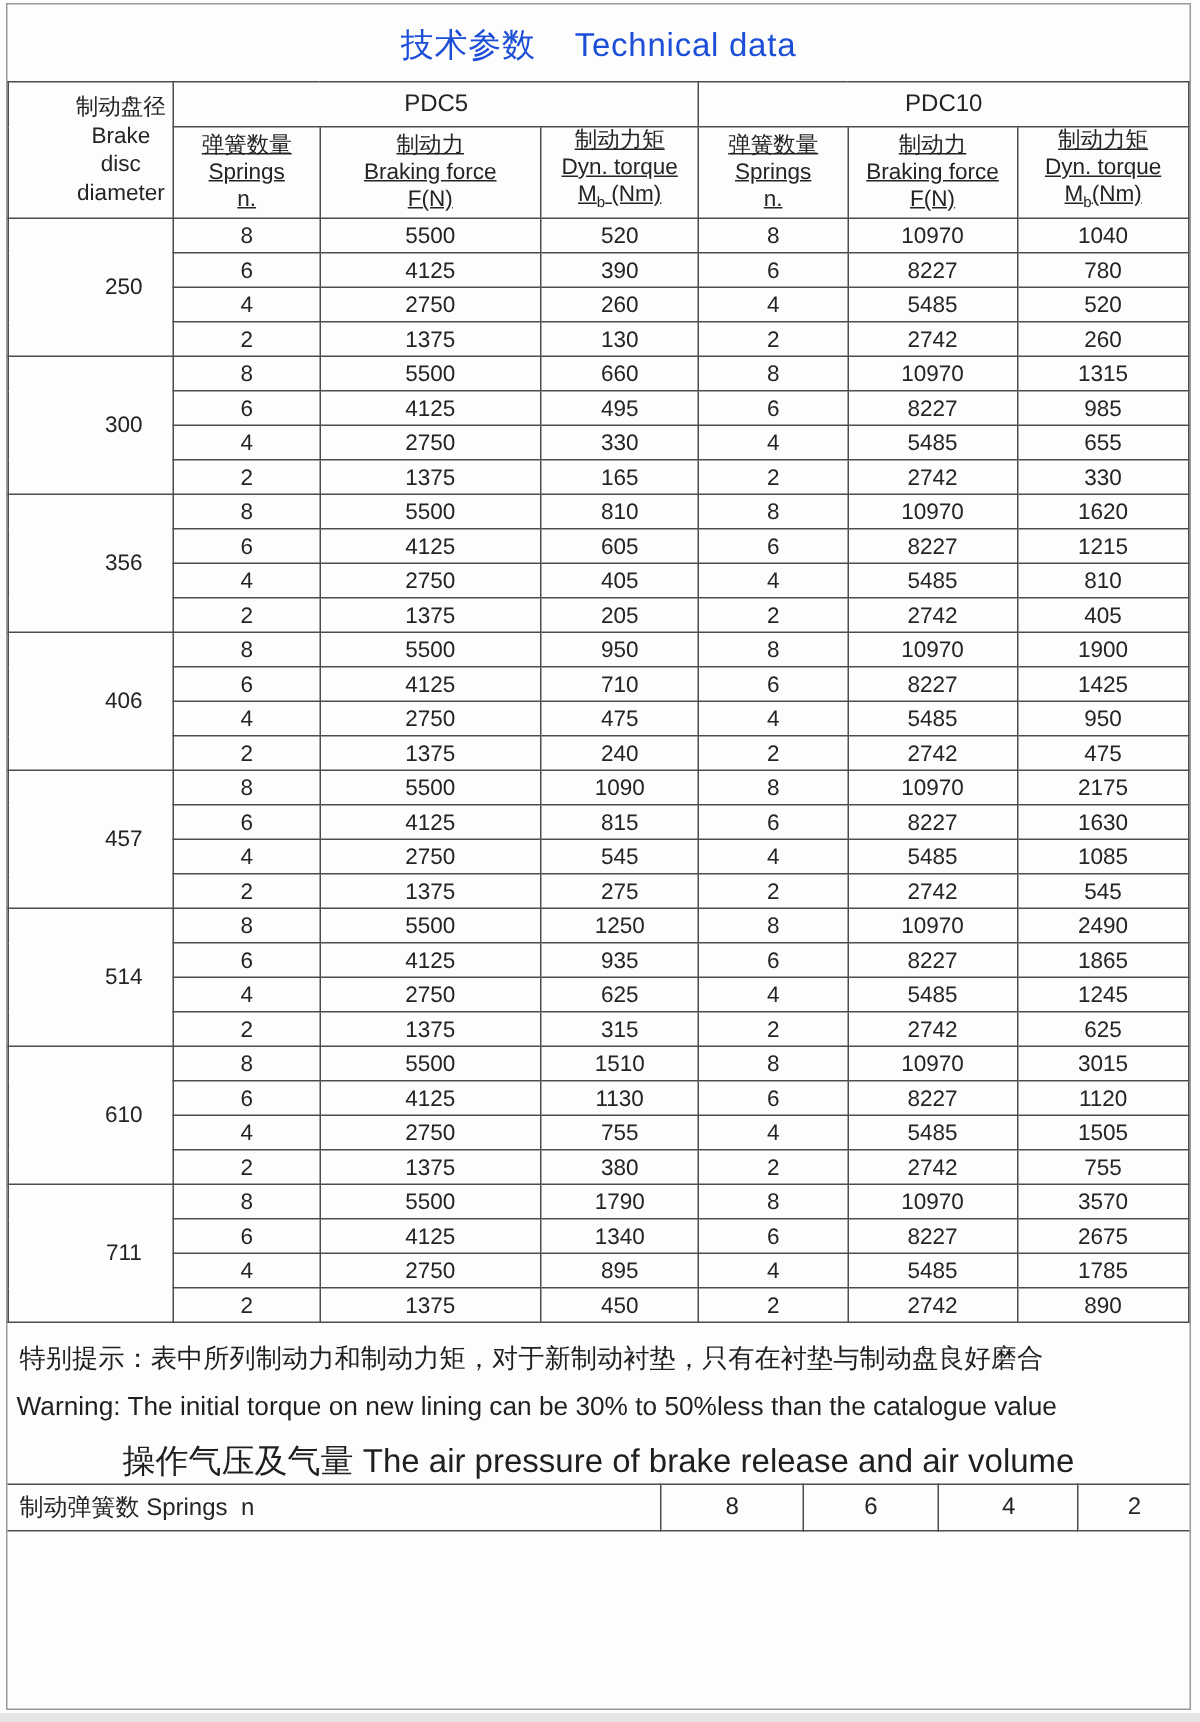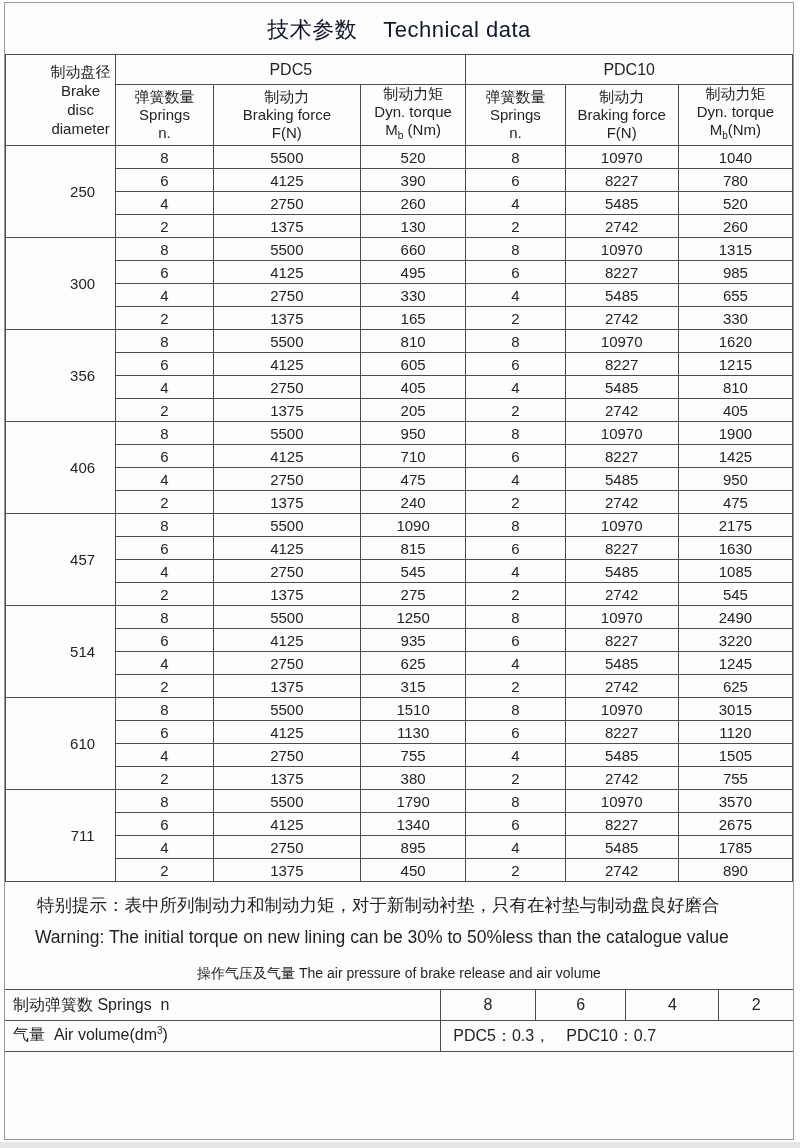--- a/index.html
+++ b/index.html
@@ -25,58 +25,57 @@
   .bottom-shade{
     position:absolute;left:0;bottom:0;width:800px;height:6px;
     background:#e6e6e6;
   }
   .title{
     text-align:center;
     font-size:22px;
     letter-spacing:.5px;
     padding-top:12px;
     height:39px;
-    color:#0f172a;
+    color:#1d4ed8;
   }
   .title .gap{display:inline-block;width:26px;}
 
   table{border-collapse:collapse;width:100%;table-layout:fixed;}
   table.main{margin:0;}
   table.main th,table.main td{
     border:1px solid #4d4d4d;
     text-align:center;
     vertical-align:middle;
     padding:0;
     color:#242424;
   }
   table.main thead th{font-weight:normal;font-size:15px;line-height:18px;}
   table.main .pdc-h{height:29px;font-size:16px;}
-  table.main .sub-h{height:56px;}
+  table.main .sub-h{height:56px;text-decoration:underline;}
   table.main .dia-h div{line-height:19px;font-size:15px;padding-left:40px;}
   table.main td{height:22px;font-size:15px;}
   table.main td.dia{font-size:15px;padding-left:44px;}
   sub{font-size:10px;}
   sup{font-size:10px;}
 
   .warning{
     margin-top:7px;
     font-size:17.5px;
     color:#1f1f1f;
-    margin-left:24px;
   }
   .warning div{line-height:32px;white-space:pre;}
   .w-zh1{padding-left:8px;}
   .w-zh2{padding-left:104px;}
   .w-en1{padding-left:6px;}
   .w-en2{padding-left:95px;}
 
   .air-heading{
     margin-top:5px;
     text-align:center;
-    font-size:14px;
+    font-size:22px;
     height:31px;
     line-height:31px;
     color:#1f1f1f;
   }
 
   table.bt td{
     border:1px solid #4d4d4d;
     height:30px;
     font-size:16px;
     color:#242424;
@@ -329,21 +328,21 @@
             <td>8</td>
             <td>10970</td>
             <td>2490</td>
           </tr>
           <tr>
             <td>6</td>
             <td>4125</td>
             <td>935</td>
             <td>6</td>
             <td>8227</td>
-            <td>3220</td>
+            <td>1865</td>
           </tr>
           <tr>
             <td>4</td>
             <td>2750</td>
             <td>625</td>
             <td>4</td>
             <td>5485</td>
             <td>1245</td>
           </tr>
           <tr>
@@ -439,22 +438,18 @@
           <col style="width:9.4%">
       </colgroup>
       <tbody>
         <tr>
           <td class="lbl">制动弹簧数 Springs  n</td>
           <td class="val">8</td>
           <td class="val">6</td>
           <td class="val">4</td>
           <td class="val">2</td>
         </tr>
-        <tr>
-          <td class="lbl"><span>气量  Air volume(dm</span><sup>3</sup><span>)</span></td>
-          <td class="val-wide" colspan="4">PDC5：0.3，　PDC10：0.7</td>
-        </tr>
       </tbody>
     </table>
 
   </div>
   <div class="bottom-shade"></div>
 </div>
 
 </body></html>

